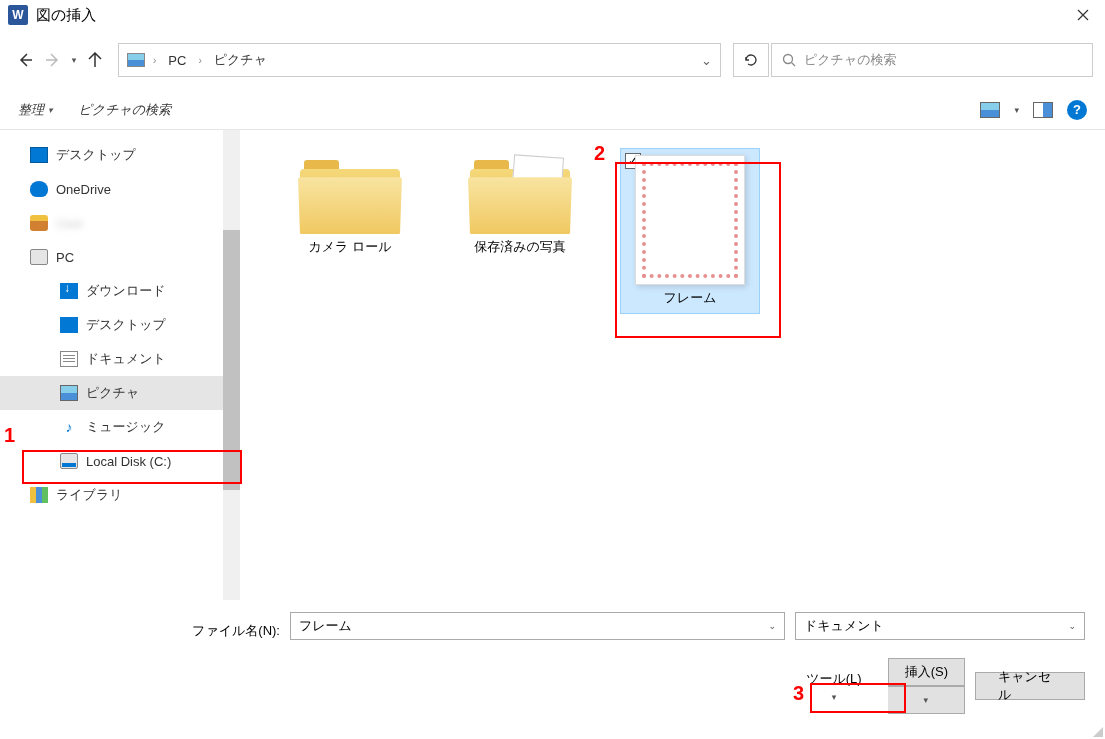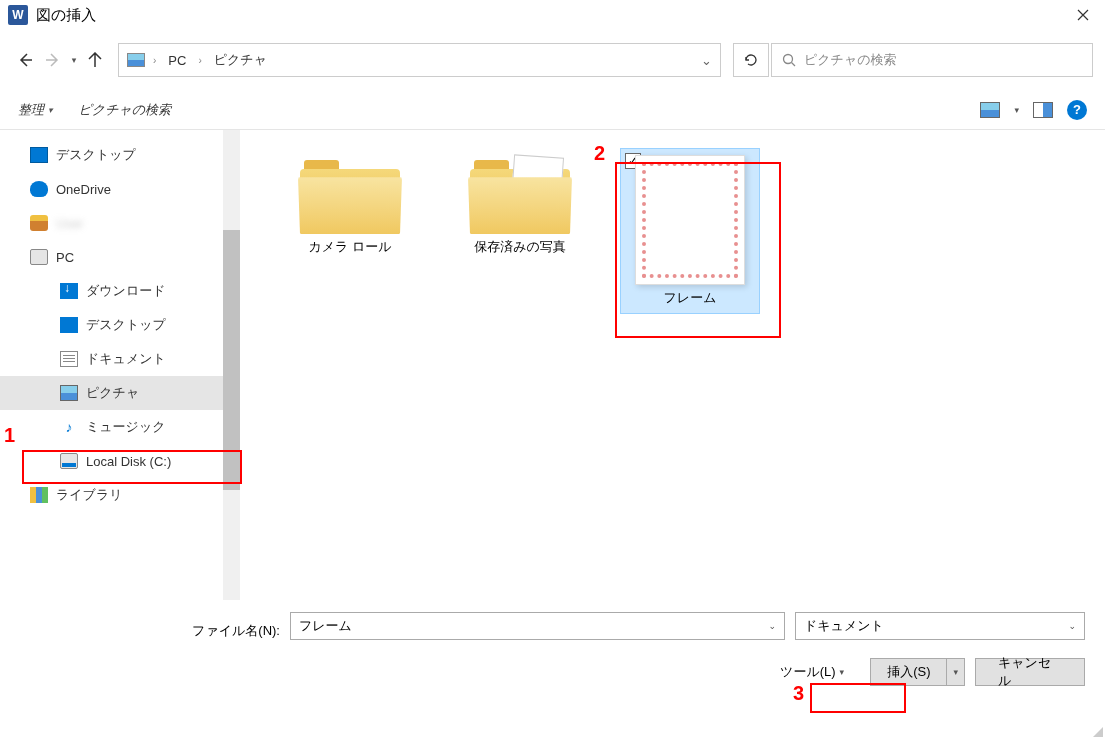--- a/index.html
+++ b/index.html
@@ -88,22 +88,22 @@
 .annotation-num { position: absolute; font-size: 20px; font-weight: bold; color: #ff0000; z-index: 100; }
 .annotation-box { position: absolute; border: 2px solid #ff0000; z-index: 99; pointer-events: none; }
 
 
 .bottombar { border-top: 0px solid #e5e5e5; padding: 12px 20px 14px; }
 .filename-row { display: flex; align-items: flex-end; gap: 10px; margin-bottom: 18px; }
 .filename-label { text-align: right; width: 260px; }
 .filename-input { flex: 1; height: 28px; border: 1px solid #aaa; padding: 0 8px; display: flex; align-items: center; justify-content: space-between; }
 .filter-select { width: 290px; height: 28px; border: 1px solid #aaa; padding: 0 8px; display: flex; align-items: center; justify-content: space-between; cursor: pointer; }
 .buttons-row { display: flex; align-items: center; gap: 10px; justify-content: flex-end; }
-.tools-label { margin-right: 10px; cursor: pointer; display: flex; align-items: center; gap: 4px; }
-.btn-split { display: flex; }
+.tools-label { margin-right: 10px; cursor: pointer; display: flex; align-items: center; gap: 4px; flex-direction: column; }
+.btn-split { display: flex; flex-direction: column; }
 .btn { height: 28px; border: 1px solid #aaa; background: #e1e1e1; padding: 0 22px; display: flex; align-items: center; justify-content: center; cursor: pointer; }
 .btn.insert { padding: 0 16px; }
 .btn.arrow { padding: 0 6px; border-left: none; }
 .btn.cancel { width: 110px; }
 .resize-grip { position: absolute; bottom: 2px; right: 2px; width: 12px; height: 12px; }
 .resize-grip::after { content: ""; position: absolute; right: 0; bottom: 0; width: 0; height: 0; border-right: 10px solid #ccc; border-top: 10px solid transparent; }
 </style>
 </head>
 <body>
 

